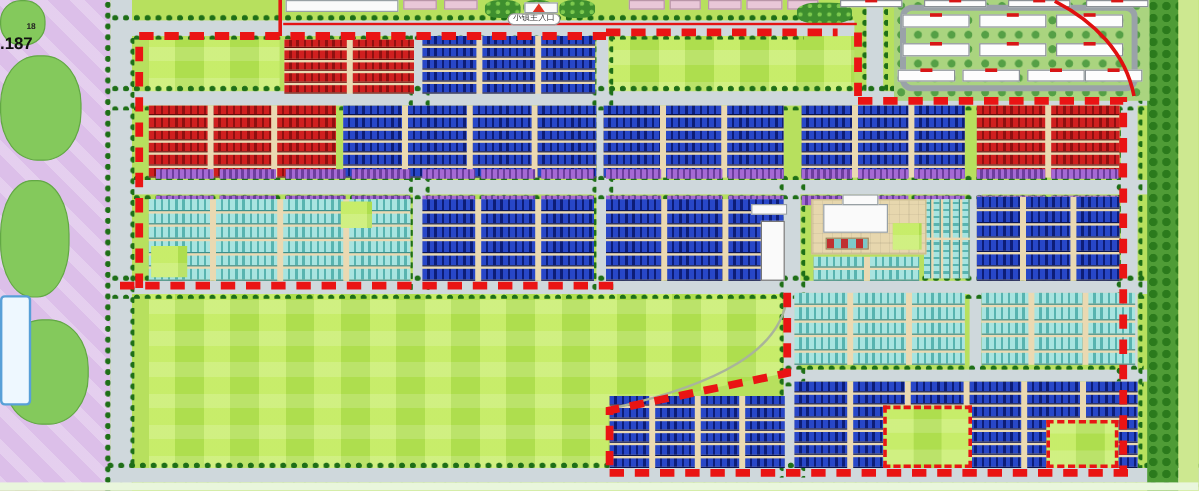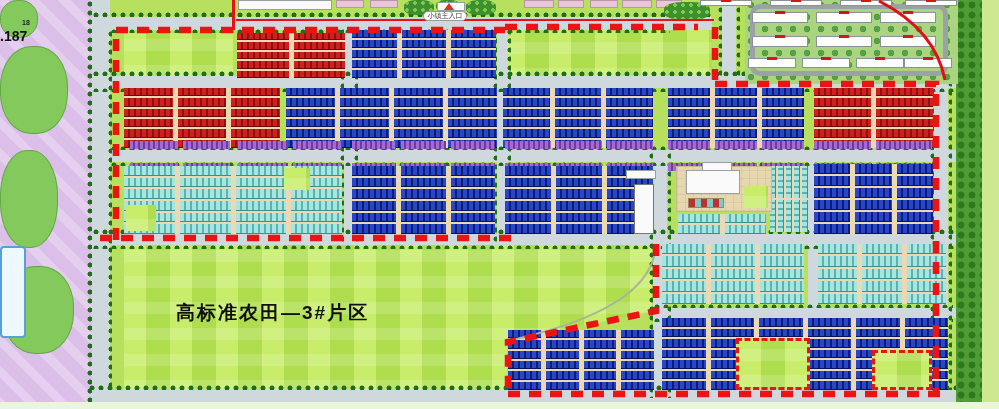--- a/index.html
+++ b/index.html
@@ -601,18 +601,17 @@
       <path d="M116 240 V30 H505" class="b-dash"></path>
       <path d="M505 27 H698" class="b-dash"></path>
       <path d="M715 27 V80" class="b-dash"></path>
       <path d="M715 84 H936 V392" class="b-dash"></path>
       <path d="M100 238 H515" class="b-dash"></path>
       <path d="M656 244 V311 L508 342 V394" class="b-dash"></path>
       <path d="M508 394 H948" class="b-dash"></path>
       <path d="M879 1 C912 18 938 44 945 80" class="b-solid"></path>
     </svg>
 
-  <div class="farm-label">高标准农田—3#片区</div>
   <div class="entrance-label">小镇主入口</div>
   <div class="entrance-marker"></div>
   <div class="elev-label">.187</div>
   <div class="elev-small">18</div>
 </div>
 
 </body></html>

